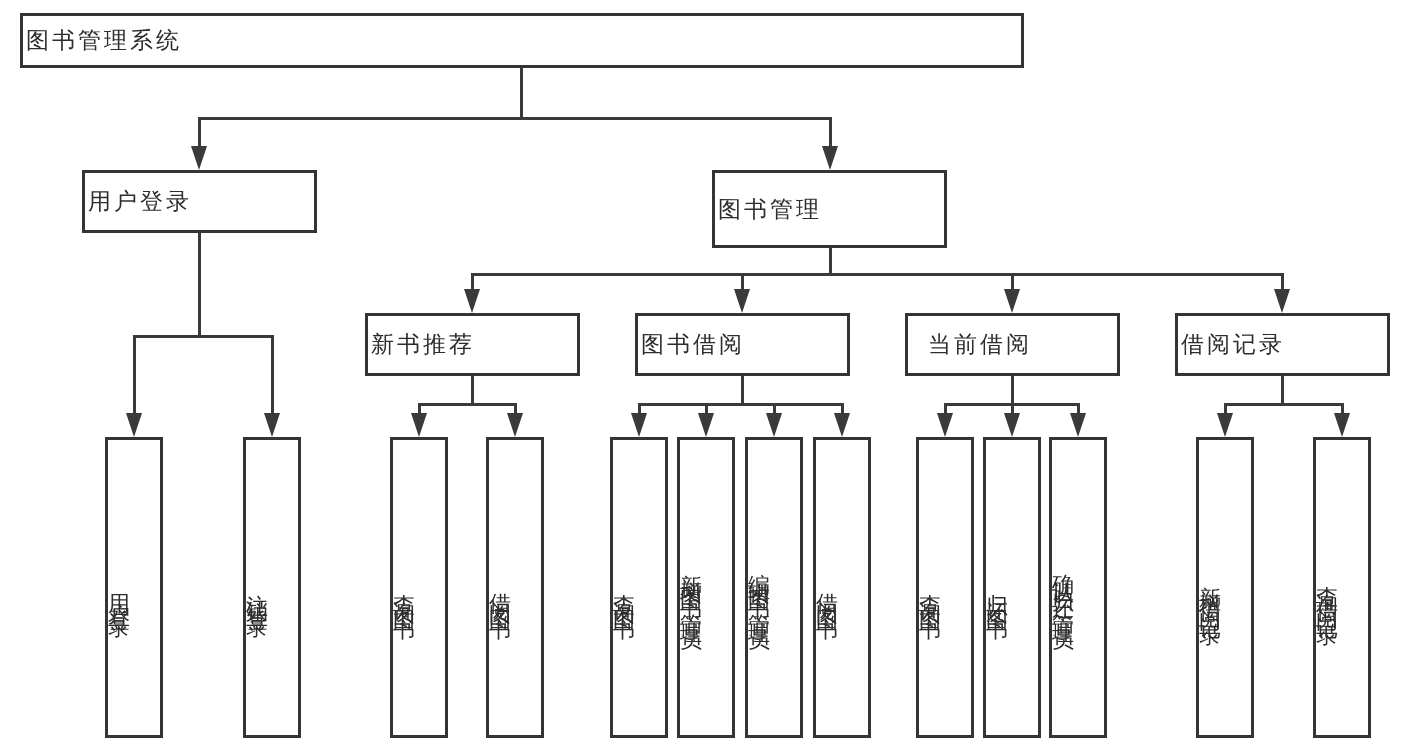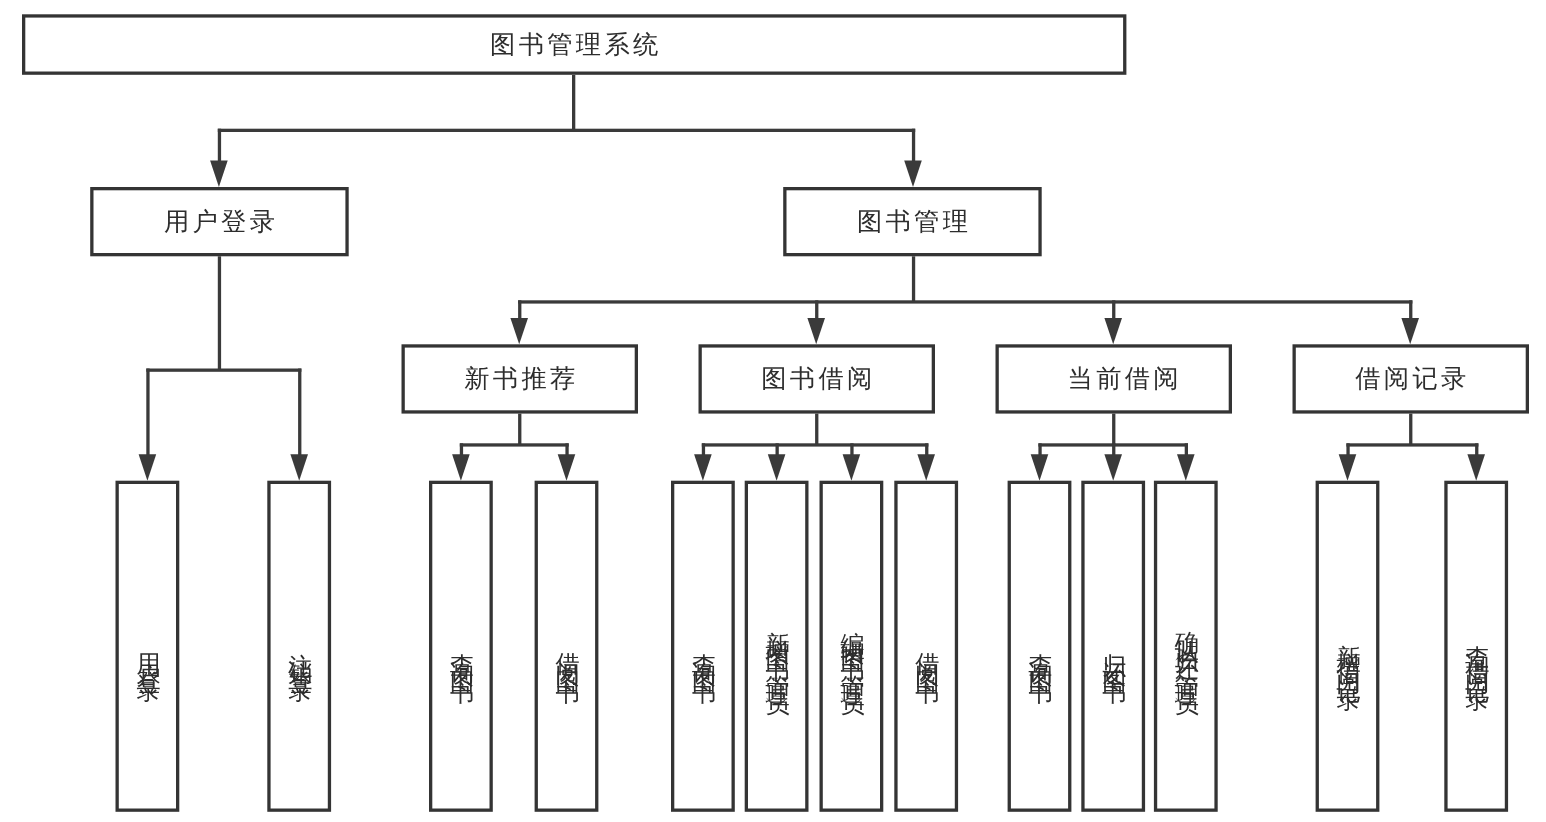--- a/index.html
+++ b/index.html
@@ -18,21 +18,21 @@
   .vline{position:absolute;width:3px;background:var(--line);z-index:1;}
   .hline{position:absolute;height:3px;background:var(--line);z-index:1;}
   .arrow{
     position:absolute;width:0;height:0;z-index:1;
     border-left:8px solid transparent;border-right:8px solid transparent;
     border-top:24px solid var(--line);
   }
   
   .node{
     position:absolute;background:var(--bg);border:3px solid var(--border);
-    box-sizing:border-box;display:flex;align-items:center;justify-content:center;
+    box-sizing:border-box;display:flex;align-items:center;justify-content:flex-start;
     color:var(--text);z-index:2;
   }
   .hnode{font-size:23px;letter-spacing:3px;padding-left:3px;}
   .leaf span{
     writing-mode:vertical-rl;text-orientation:mixed;
     font-size:22px;letter-spacing:8px;line-height:1;padding-top:8px;
   }
   .watermark{
     position:absolute;left:1186px;top:711px;z-index:3;
     font-size:19px;letter-spacing:0.5px;color:var(--watermark);white-space:nowrap;
@@ -102,21 +102,21 @@
   <div class="vline" style="left:1341px;top:403px;height:16px;"></div>
   <div class="arrow" style="left:1334px;top:413px;"></div>
 
   <div class="node hnode" style="left:20px;top:13px;width:1004px;height:55px;">
     <span>图书管理系统</span>
   </div>
 
   <div class="node hnode" style="left:82px;top:170px;width:235px;height:63px;">
     <span>用户登录</span>
   </div>
-  <div class="node hnode" style="left:712px;top:170px;width:235px;height:63px;">
+  <div class="node hnode" style="left:712px;top:170px;width:235px;height:78px;">
     <span>图书管理</span>
   </div>
 
   <div class="node hnode" style="left:635px;top:313px;width:215px;height:63px;">
     <span>图书借阅</span>
   </div>
   <div class="node hnode" style="left:365px;top:313px;width:215px;height:63px;">
     <span>新书推荐</span>
   </div>
   <div class="node hnode" style="left:905px;top:313px;width:215px;height:63px;padding-left:20px;">

